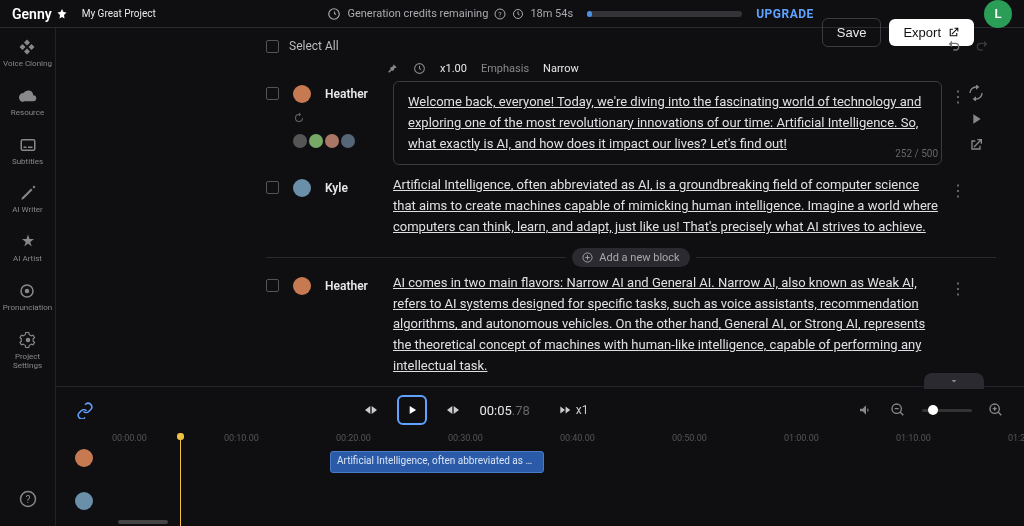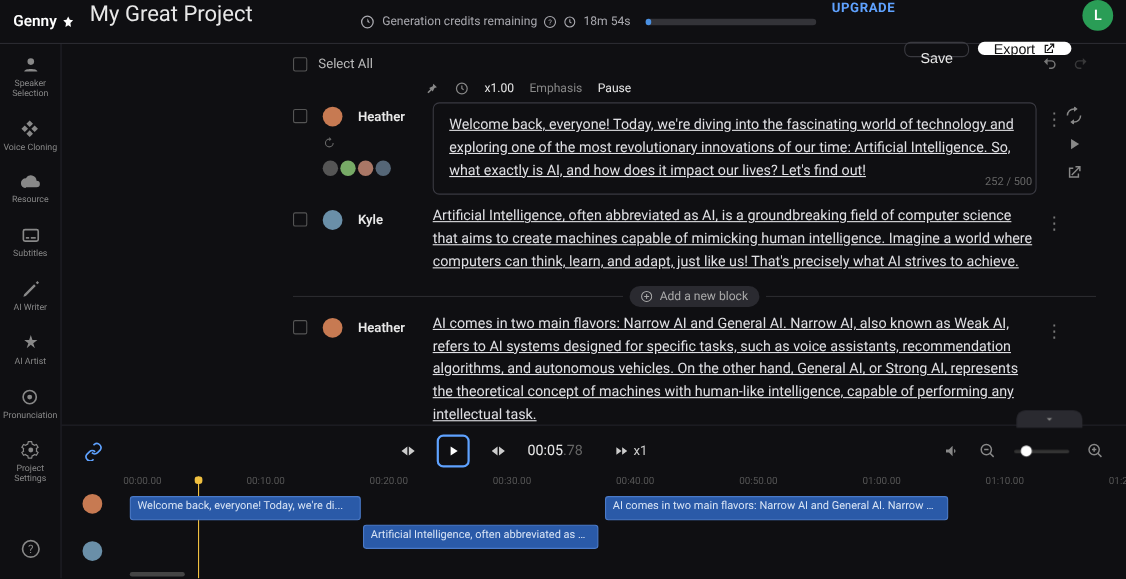--- a/index.html
+++ b/index.html
@@ -1,19 +1,19 @@
 <!DOCTYPE html>
 <html><head>
 <meta charset="utf-8">
 <style>
 * { margin:0; padding:0; box-sizing:border-box; }
 body { font-family:-apple-system,BlinkMacSystemFont,"Segoe UI",Roboto,sans-serif; background:#0f0f12; color:#e8e8e8; width:1024px; height:526px; overflow:hidden; display:flex; flex-direction:column; }
-.topbar { height:40px; display:flex; padding:0 12px; border-bottom:1px solid #2a2a30; }
+.topbar { height:28px; display:flex; align-items:center; padding:0 12px; border-bottom:1px solid #2a2a30; }
 .logo { display:flex; align-items:center; gap:4px; font-size:14px; font-weight:600; color:#fff; }
-.proj-title { margin-left:14px; font-size:20px; color:#e8e8e8; }
+.proj-title { margin-left:14px; font-size:10px; color:#e8e8e8; }
 .topbar-spacer { flex:1; }
 .credits { display:flex; align-items:center; gap:6px; font-size:11px; color:#aaaab0; }
 .credits-bar { width:155px; height:6px; border-radius:3px; background:#333338; margin-left:8px; position:relative; }
 .credits-bar-fill { position:absolute; left:0; top:0; height:100%; width:3%; background:#4a90e2; border-radius:3px; }
 .upgrade { margin-left:14px; font-size:12px; font-weight:700; color:#5fa2ff; cursor:pointer; letter-spacing:.5px; }
 .btn { margin-left:8px; padding:6px 14px; border-radius:6px; font-size:13px; cursor:pointer;margin-top:38px; }
 .btn-save { background:transparent; border:1px solid #3a3a40; color:#e8e8e8; }
 .btn-export { background:#fff; color:#111; border:none; display:flex; align-items:center; gap:6px; font-weight:500; }
 .avatar-circ { width:28px; height:28px; border-radius:50%; background:#2a9d56; display:flex; align-items:center; justify-content:center; color:#fff; font-weight:600; font-size:13px; margin-left:10px; }
 .main { flex:1; display:flex; min-height:0; }
@@ -114,28 +114,20 @@
         <path d="M14 3h7v7h-2V6.4l-9.3 9.3-1.4-1.4L17.6 5H14V3zM5 5h6v2H7v10h10v-4h2v6H5V5z"></path>
       </svg>
   </button>
   <div class="avatar-circ">L</div>
 </div>
 
 <div class="main">
   <div class="sidebar">
     <div class="side-item">
         <svg viewBox="0 0 24 24">
-          <circle cx="12" cy="8" r="4"></circle>
-          <path d="M4 20c0-4 16-4 16 0"></path>
-        </svg>
-        <span class="lbl">Speaker
-Selection</span>
-      </div>
-    <div class="side-item">
-        <svg viewBox="0 0 24 24">
           <path d="M12 2l4 4-4 4-4-4zM2 12l4-4 4 4-4 4zM12 22l-4-4 4-4 4 4zM22 12l-4 4-4-4 4-4z"></path>
         </svg>
         <span class="lbl">Voice Cloning</span>
       </div>
     <div class="side-item">
         <svg viewBox="0 0 24 24">
           <path d="M6 20a6 6 0 010-12 7 7 0 0113 3 4 4 0 010 8H6z"></path>
         </svg>
         <span class="lbl">Resource</span>
       </div>
@@ -199,21 +191,21 @@
       <div class="block-toolbar">
         <svg width="13" height="13" viewBox="0 0 24 24" class="tb-item">
             <path d="M14 4l6 6-4 1-3 6-2-2-5 5-2-2 5-5-2-2 6-3 1-4z"></path>
           </svg>
         <svg width="13" height="13" viewBox="0 0 24 24" class="tb-item">
             <circle cx="12" cy="12" r="9" fill="none" stroke="currentColor" stroke-width="2"></circle>
             <path d="M12 7v5l3 2" stroke="currentColor" stroke-width="2" fill="none"></path>
           </svg>
         <span class="tb-item tb-active">x1.00</span>
         <span class="tb-item">Emphasis</span>
-        <span class="tb-item tb-active">Pause</span>
+        <span class="tb-item tb-active">Narrow</span>
       </div>
 
       <div class="block block-active">
         <div class="block-check">
             <div class="chk"></div>
           </div>
         <div class="speaker-col">
           <div class="speaker">
             <div class="sp-av"></div>
             <span class="sp-name">Heather</span>
@@ -350,24 +342,20 @@
               <span class="tl-tick" style="left: 112px;">00:10.00</span>
               <span class="tl-tick" style="left: 224px;">00:20.00</span>
               <span class="tl-tick" style="left: 336px;">00:30.00</span>
               <span class="tl-tick" style="left: 448px;">00:40.00</span>
               <span class="tl-tick" style="left: 560px;">00:50.00</span>
               <span class="tl-tick" style="left: 672px;">01:00.00</span>
               <span class="tl-tick" style="left: 784px;">01:10.00</span>
               <span class="tl-tick" style="left: 896px;">01:20.00</span>
             </div>
           <div class="playhead"></div>
-          <div class="tl-track" id="track1">
-              <div class="tl-clip" style="left: 6px; width: 210px;">Welcome back, everyone! Today, we're di...</div>
-              <div class="tl-clip" style="left: 438px; width: 312px;">AI comes in two main flavors: Narrow AI and General AI. Narrow AI...</div>
-            </div>
           <div class="tl-track" id="track2">
               <div class="tl-clip" style="left: 218px; width: 214px;">Artificial Intelligence, often abbreviated as AI,...</div>
             </div>
           <div class="tl-scroll"></div>
         </div>
       </div>
     </div>
   </div>
 </div>
 

